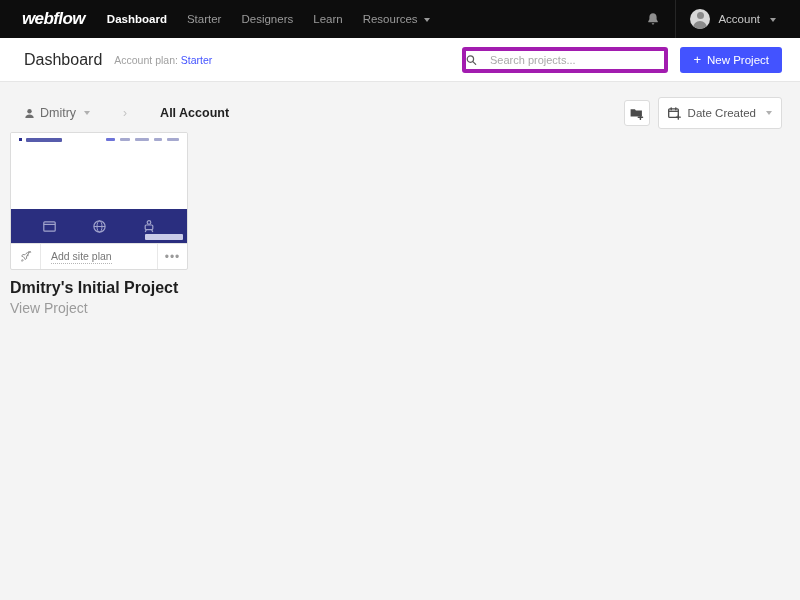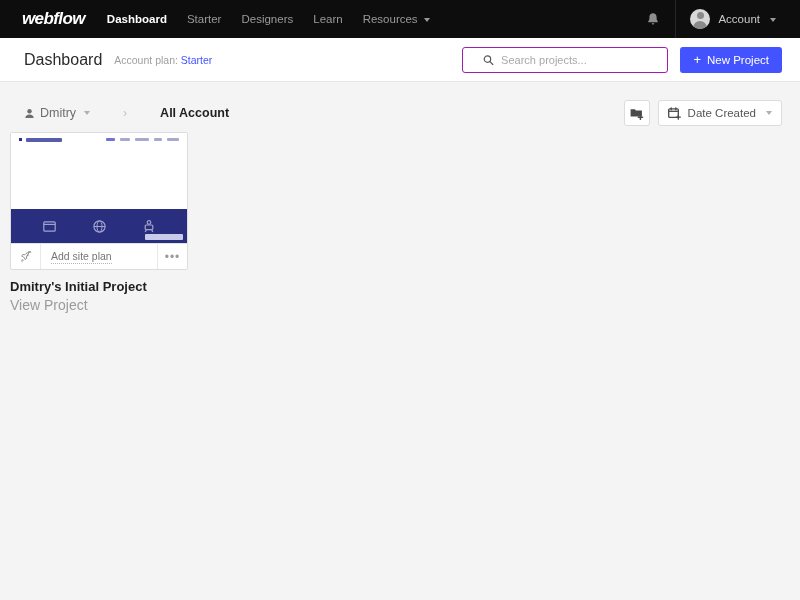--- a/index.html
+++ b/index.html
@@ -64,22 +64,22 @@
     display: flex; align-items: center;
     padding: 0 18px 0 24px;
     border-bottom: 1px solid #e6e6e6;
   }
   .page-title { font-size: 16px; color: #2b2b2b; font-weight: normal; }
   .plan { margin-left: 12px; font-size: 10.5px; color: #a0a0a0; }
   .plan a { color: #4353ff; text-decoration: none; }
   .head-right { margin-left: auto; display: flex; align-items: center; gap: 12px; }
 
   .search-box {
-    width: 206px; height: 26px; border: 1px solid #a21caf; border-radius: 3px;
-    background: #fff; display: flex; align-items: center; padding: 0 20px; gap: 7px;
+    width: 206px; height: 26px; border: 4px solid #a21caf; border-radius: 3px;
+    background: #fff; display: flex; align-items: center; padding: 0 0; gap: 13px;
   }
   .search-box input {
     border: 0; outline: 0; font-size: 11px; color: #3d3d3d;
     font-family: "Liberation Sans", sans-serif; background: transparent; width: 100%;
   }
   .search-box input::placeholder { color: #a8a8a8; }
 
   .btn-primary {
     height: 26px; background: #4353ff; color: #fff; border: 0; border-radius: 3px;
     font-size: 11.5px; font-family: "Liberation Sans", sans-serif;
@@ -99,21 +99,21 @@
   .crumb-caret {
     width: 0; height: 0; border-left: 3px solid transparent;
     border-right: 3px solid transparent; border-top: 4px solid #b0b0b0; margin-left: 3px;
   }
   .crumbrow .right { margin-left: auto; display: flex; align-items: center; gap: 8px; }
   .icon-btn {
     width: 26px; height: 26px; border: 1px solid #dcdcdc; border-radius: 3px;
     background: #fff; display: flex; align-items: center; justify-content: center; cursor: pointer;
   }
   .sort-btn {
-    height: 26px; border: 1px solid #dcdcdc; border-radius: 3px; background: #fff;
+    height: 32px; border: 1px solid #dcdcdc; border-radius: 3px; background: #fff;
     display: flex; align-items: center; gap: 7px; padding: 0 9px; cursor: pointer;
   }
   .sort-label { font-size: 11.5px; color: #555; }
 
   
   .grid { padding: 0 10px; display: flex; flex-wrap: wrap; gap: 20px; }
   .card { width: 178px; }
   .card-frame {
     border: 1px solid #dcdcdc; border-radius: 2px; background: #fff; overflow: hidden;
   }
@@ -149,21 +149,21 @@
   .ca-plan {
     font-size: 10.5px; color: #777; border-bottom: 1px dotted #b5b5b5;
     cursor: pointer; line-height: 13px;
   }
   .ca-right {
     width: 30px; display: flex; align-items: center; justify-content: center;
     border-left: 1px solid #e8e8e8; color: #9a9a9a; font-size: 12px; letter-spacing: 1px;
     cursor: pointer;
   }
   .card-title {
-    margin-top: 9px; font-size: 13px; color: #1f1f1f; font-weight: bold;
+    margin-top: 9px; font-size: 16px; color: #1f1f1f; font-weight: bold;
   }
   .card-sub { margin-top: 3px; font-size: 14px; color: #9b9b9b; cursor: pointer; }
 </style>
 </head>
 <body>
 
 <div class="topnav">
   <div class="logo">webflow</div>
 
   <div class="navlinks">

